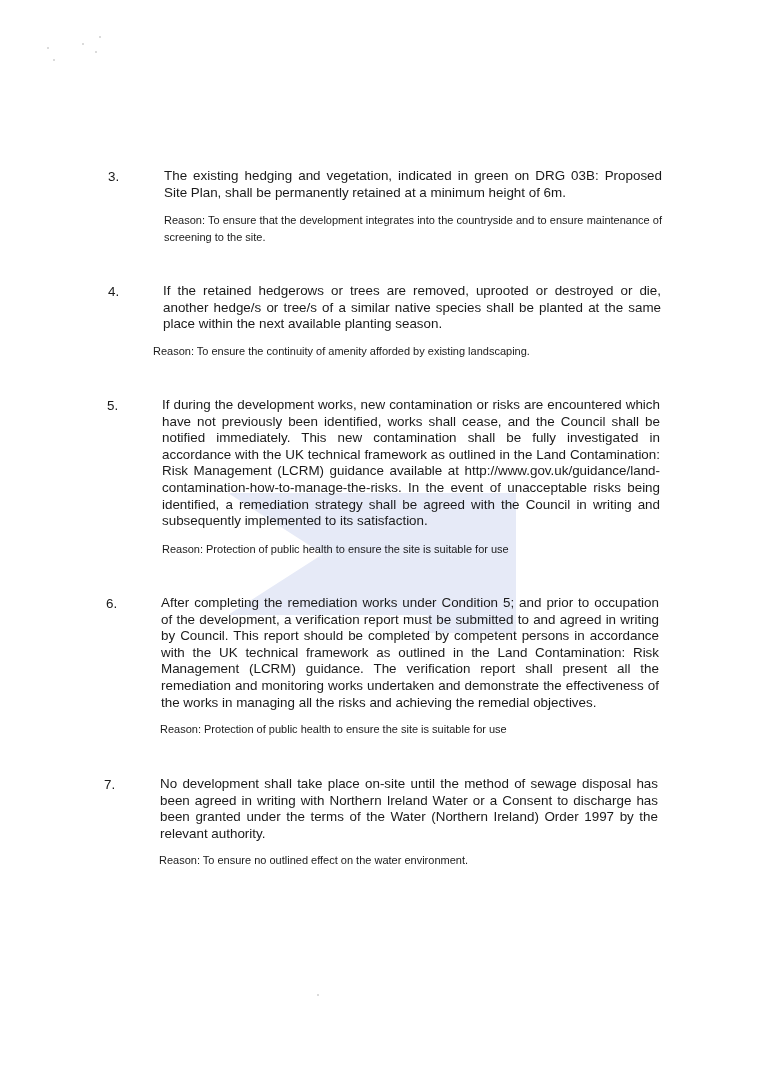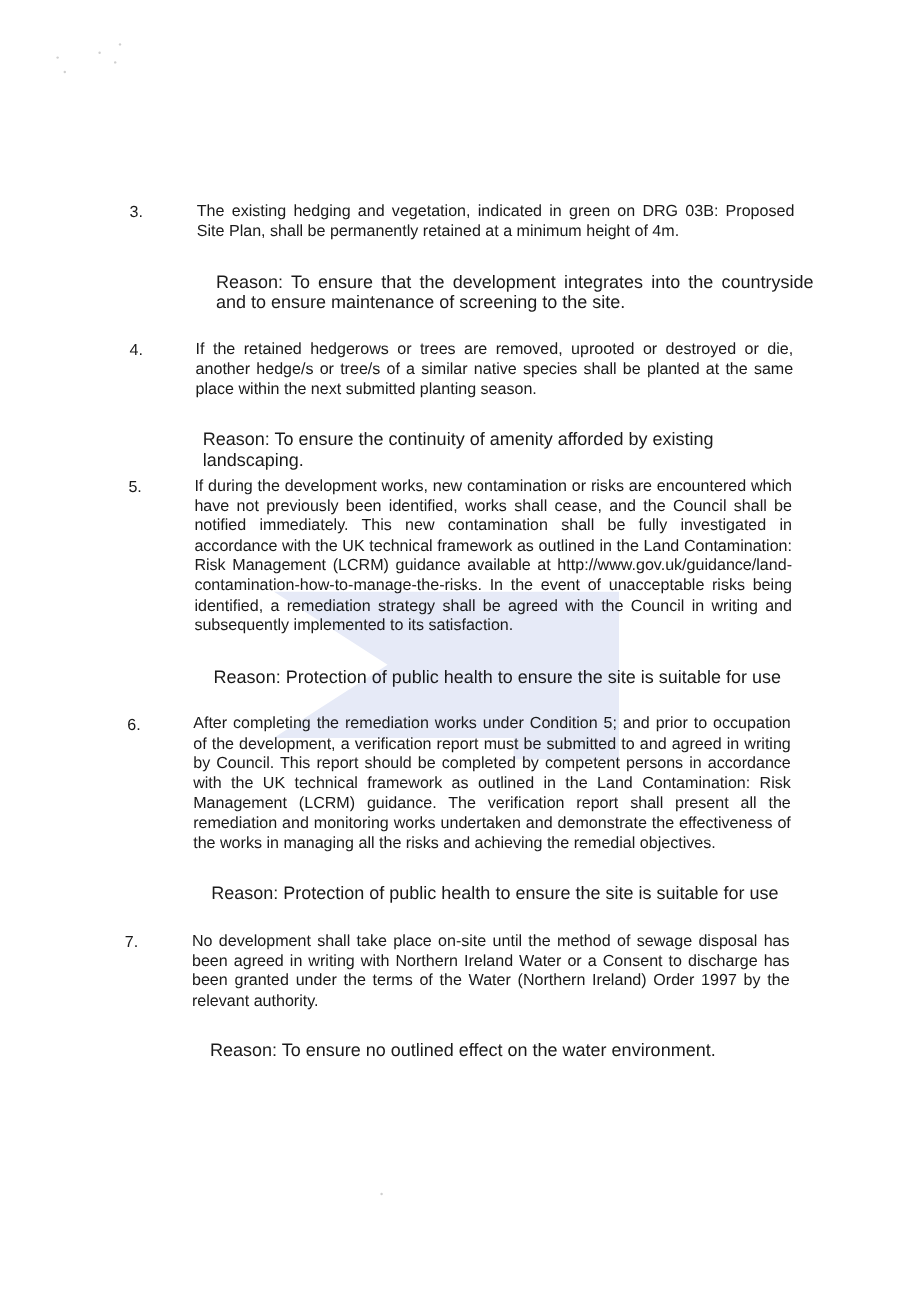--- a/index.html
+++ b/index.html
@@ -5,21 +5,21 @@
   html, body { margin: 0; padding: 0; background: #ffffff; }
   body { width: 764px; height: 1080px; position: relative; overflow: hidden;
          font-family: "Liberation Sans", sans-serif; color: #1a1a1a; }
   .page { position: absolute; inset: 0; background: #fff; }
   .watermark { position: absolute; left: 228px; top: 493px; width: 288px; height: 140px; z-index: 0; }
   .speck { position: absolute; width: 2px; height: 2px; background: #cfcfcf; border-radius: 1px; }
   .condition { position: absolute; left: 0; width: 764px; z-index: 1; }
   .num { position: absolute; font-size: 13.4px; line-height: 16px; }
   .body-text { position: absolute; width: 498px; font-size: 13.4px; line-height: 16.6px;
                text-align: justify; text-align-last: left; margin: 0; }
-  .reason { position: absolute; width: 498px; font-size: 15px; line-height: 16.6px; margin: 16px; }
+  .reason { position: absolute; width: 498px; font-size: 11px; line-height: 16.6px; margin: 0; }
 </style>
 </head>
 <body>
 
 <div class="page">
 
   <svg class="watermark" viewBox="0 0 288 140">
     <polygon points="0,0 288,0 288,140 200,140 200,122 0,122 95,61" fill="#e6eaf7"></polygon>
   </svg>
 
@@ -27,27 +27,27 @@
     <span class="speck" style="left:47px;top:47px;"></span>
     <span class="speck" style="left:53px;top:59px;"></span>
     <span class="speck" style="left:82px;top:43px;"></span>
     <span class="speck" style="left:95px;top:51px;"></span>
     <span class="speck" style="left:99px;top:36px;"></span>
     <span class="speck" style="left:317px;top:994px;"></span>
   </div>
 
   <div class="condition" style="top:168px;">
     <span class="num" style="left:108px;top:1px;">3.</span>
-    <p class="body-text" style="left:164px;top:0;">The existing hedging and vegetation, indicated in green on DRG 03B: Proposed Site Plan, shall be permanently retained at a minimum height of 4m.</p>
+    <p class="body-text" style="left:164px;top:0;">The existing hedging and vegetation, indicated in green on DRG 03B: Proposed Site Plan, shall be permanently retained at a minimum height of 6m.</p>
     <p class="reason" style="left:164px;top:44px;text-align:justify;">Reason: To ensure that the development integrates into the countryside and to ensure maintenance of screening to the site.</p>
   </div>
 
   <div class="condition" style="top:283px;">
     <span class="num" style="left:108px;top:1px;">4.</span>
-    <p class="body-text" style="left:163px;top:0;">If the retained hedgerows or trees are removed, uprooted or destroyed or die, another hedge/s or tree/s of a similar native species shall be planted at the same place within the next submitted planting season.</p>
+    <p class="body-text" style="left:163px;top:0;">If the retained hedgerows or trees are removed, uprooted or destroyed or die, another hedge/s or tree/s of a similar native species shall be planted at the same place within the next available planting season.</p>
     <p class="reason" style="left:153px;top:60px;">Reason: To ensure the continuity of amenity afforded by existing landscaping.</p>
   </div>
 
   <div class="condition" style="top:397px;">
     <span class="num" style="left:107px;top:1px;">5.</span>
     <p class="body-text" style="left:162px;top:0;">If during the development works, new contamination or risks are encountered which have not previously been identified, works shall cease, and the Council shall be notified immediately. This new contamination shall be fully investigated in accordance with the UK technical framework as outlined in the Land Contamination: Risk Management (LCRM) guidance available at http://www.gov.uk/guidance/land-contamination-how-to-manage-the-risks. In the event of unacceptable risks being identified, a remediation strategy shall be agreed with the Council in writing and subsequently implemented to its satisfaction.</p>
     <p class="reason" style="left:162px;top:144px;">Reason: Protection of public health to ensure the site is suitable for use</p>
   </div>
 
   <div class="condition" style="top:595px;">

